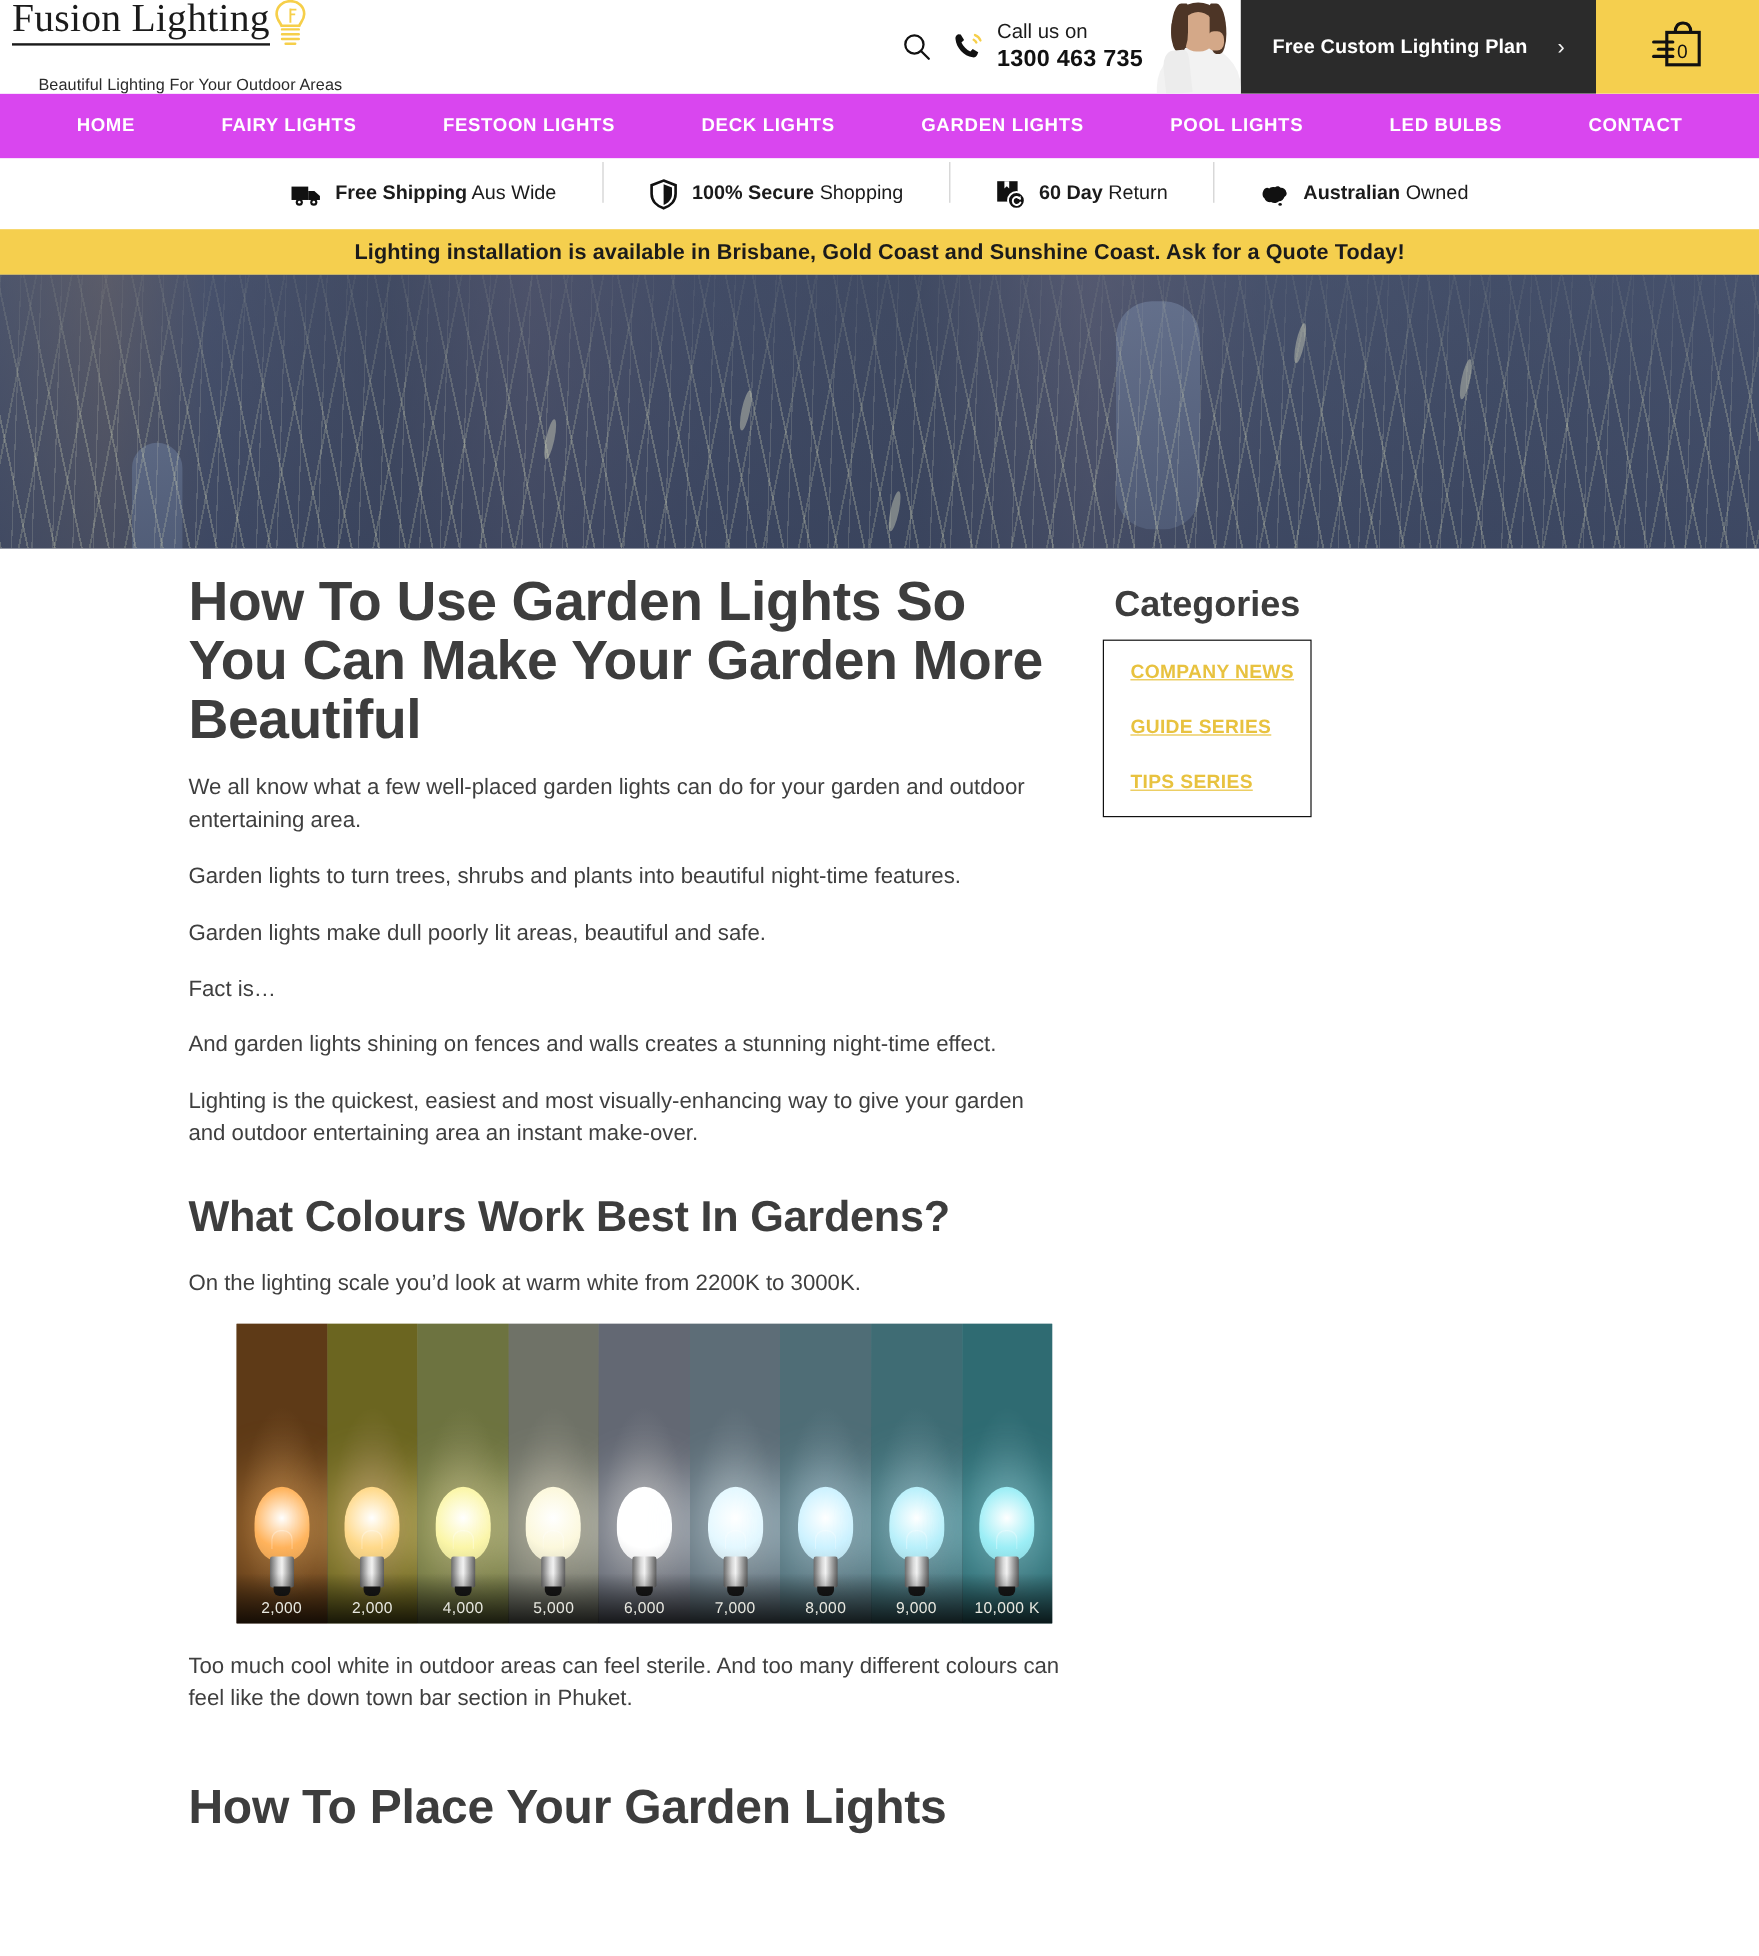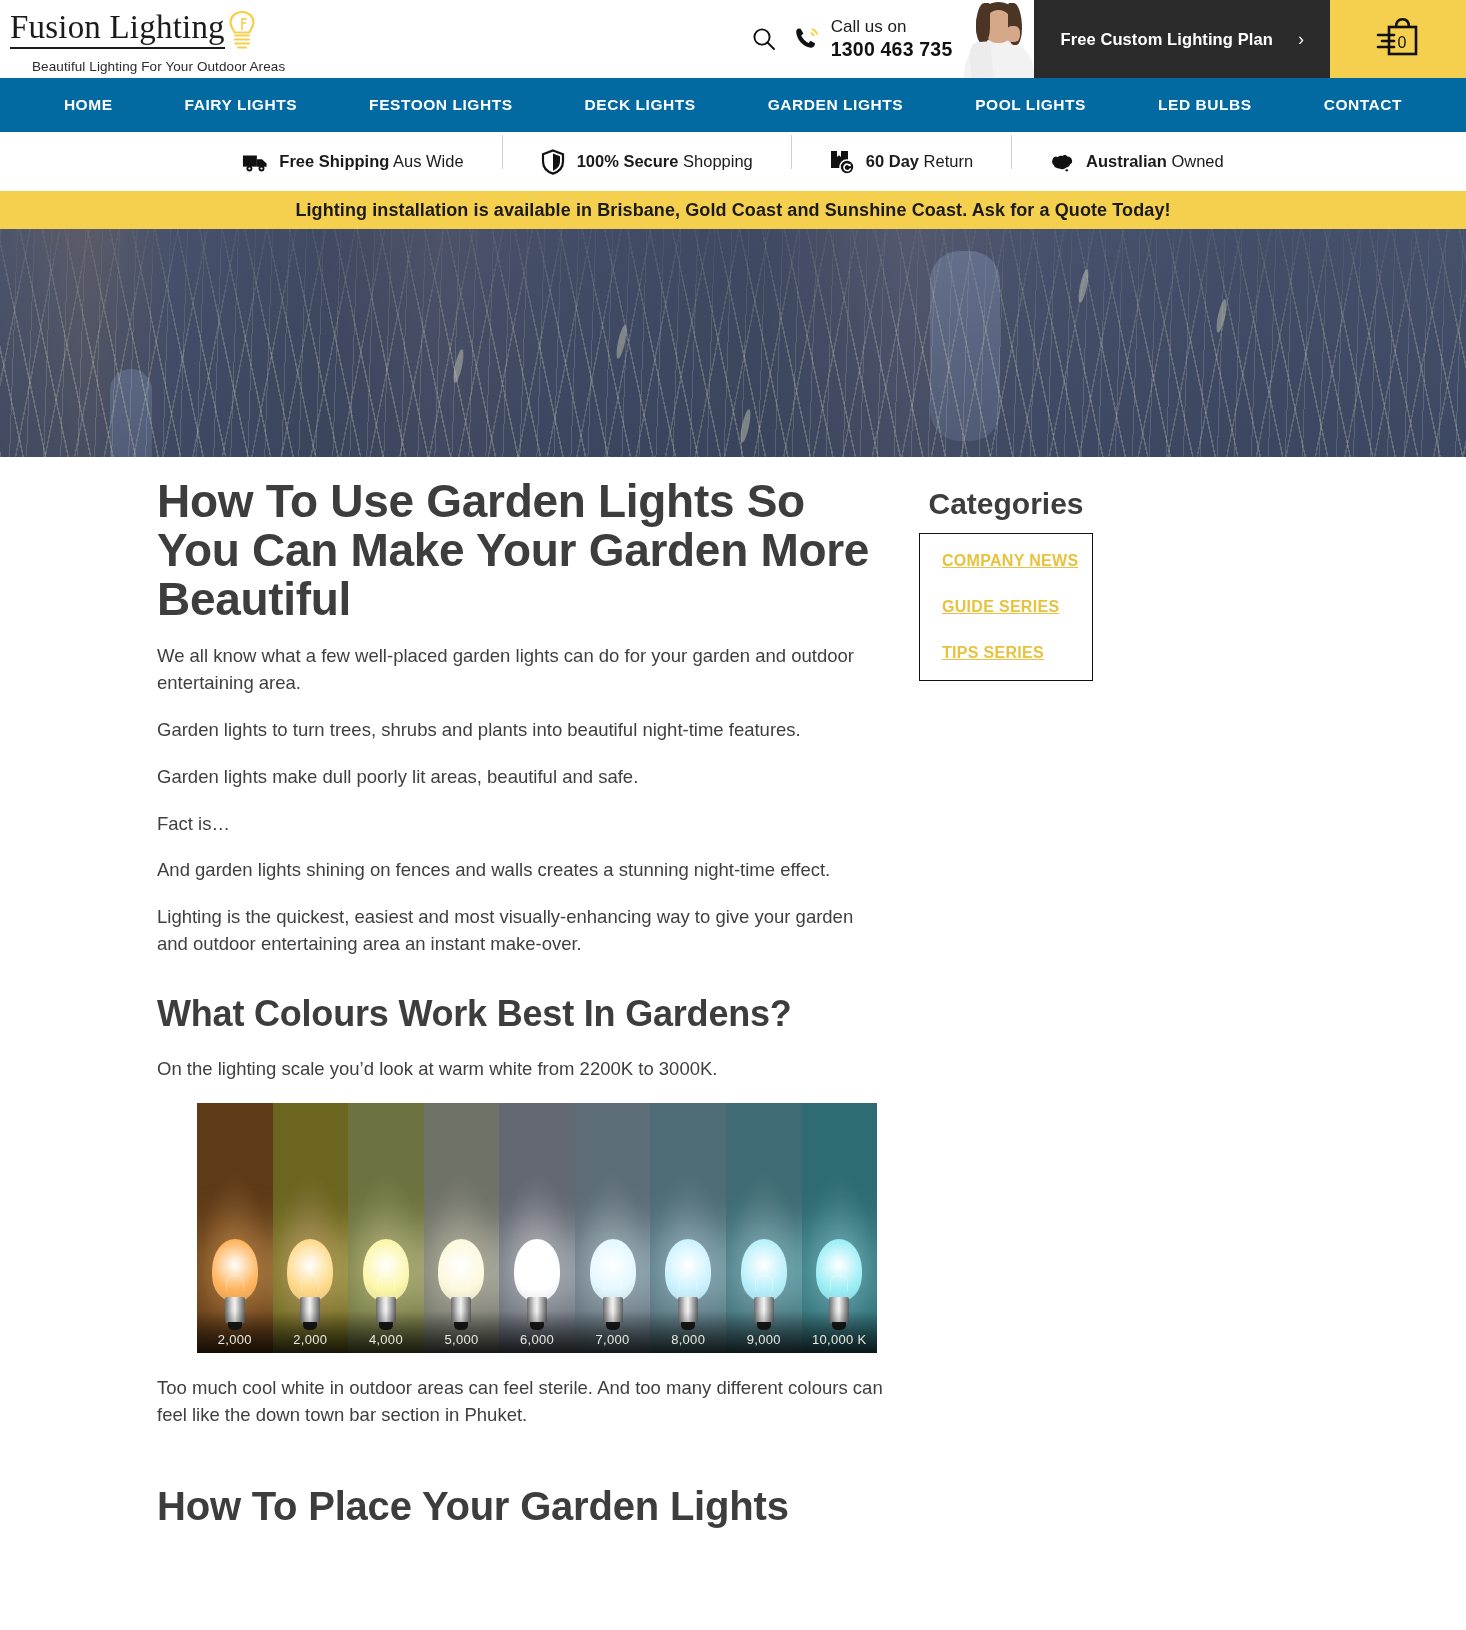--- a/index.html
+++ b/index.html
@@ -8,21 +8,21 @@
     background: #ffffff;
     font-family: "Liberation Sans", sans-serif;
     color: #3a3a3a;
   }
 
   
   .topbar {
     position: relative;
     height: 78px;
     display: flex;
-    align-items: flex-start;
+    align-items: flex-end;
     background: #ffffff;
   }
   .logo-wrap {
     padding-left: 10px;
     padding-top: 8px;
     flex: 0 0 auto;
   }
   .logo-row { display: flex; align-items: flex-start; }
   .logo-title {
     font-family: "Liberation Serif", serif;
@@ -30,21 +30,21 @@
     color: #1b1b1b;
     letter-spacing: .2px;
     border-bottom: 2px solid #1b1b1b;
     padding-bottom: 1px;
     line-height: 38px;
   }
   .logo-bulb { width: 30px; height: 44px; margin-left: 2px; margin-top: 2px; }
   .logo-tag {
     font-size: 13.5px;
     color: #2a2a2a;
-    margin-top: 5px;
+    margin-top: 20px;
     margin-left: 22px;
     letter-spacing: .1px;
   }
 
   .header-right {
     margin-left: auto;
     display: flex;
     align-items: stretch;
   }
   .search-btn {
@@ -115,21 +115,21 @@
   .cta-dark .chev { font-weight: normal; font-size: 18px; opacity: .95; }
 
   .cart-btn {
     background: #f5cf4e;
     width: 136px;
     display: flex; align-items: center; justify-content: center;
   }
 
   
   .mainnav {
-    background: #0369a1;
+    background: #d946ef;
     height: 54px;
     display: flex;
     align-items: center;
     justify-content: center;
   }
   .mainnav a {
     color: #ffffff;
     text-decoration: none;
     font-size: 15.5px;
     font-weight: bold;

